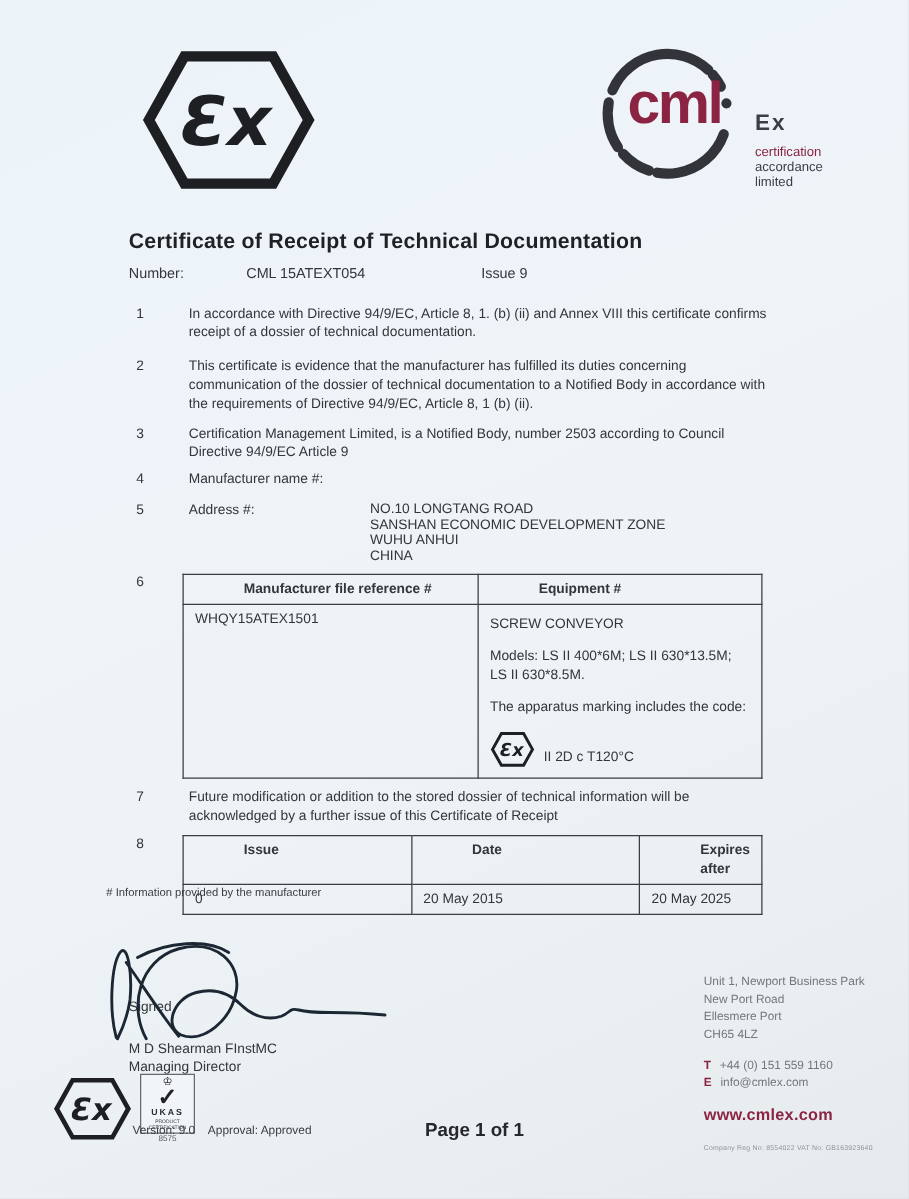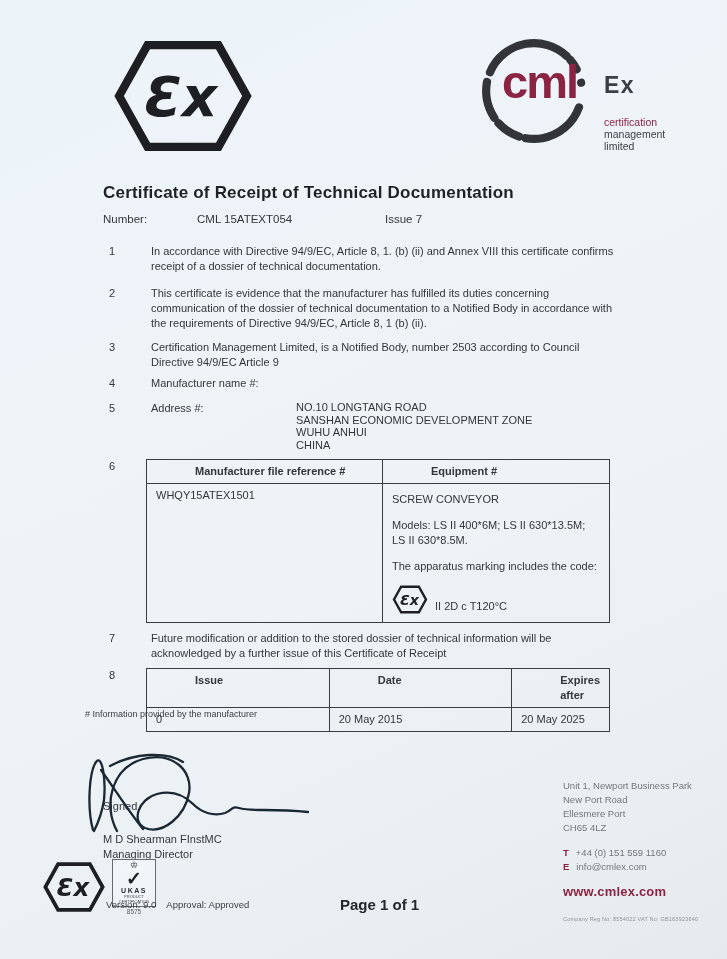--- a/index.html
+++ b/index.html
@@ -9,21 +9,21 @@
     color:#33363b;font-family:"Liberation Sans",sans-serif;
   }
   
   .atex-logo-top{position:absolute;left:112px;top:38px;width:142px;height:116px;}
   .hex-stroke{fill:none;stroke:#1d1f22;}
   .hex-text{font-family:"DejaVu Sans",sans-serif;font-weight:bold;font-style:italic;fill:#1d1f22;}
   .cml-logo{position:absolute;left:478px;top:34px;width:218px;height:118px;}
   .cml-circle{position:absolute;left:0;top:2px;width:112px;height:110px;}
   .cml-word{position:absolute;left:24px;top:24px;font-size:47px;font-weight:bold;
     color:#8b2443;letter-spacing:-2px;line-height:1;}
-  .cml-ex{position:absolute;left:126px;top:38px;font-size:23px;font-weight:600;
+  .cml-ex{position:absolute;left:126px;top:54px;font-size:18px;font-weight:600;
     color:#3c3e45;letter-spacing:1.5px;}
   .cml-sub{position:absolute;left:126px;top:82px;font-size:10.5px;line-height:12px;color:#3c3e45;}
   .cml-sub .s1{color:#8b2443;}
   
   .doc-title{position:absolute;left:103px;top:183px;font-size:17px;font-weight:bold;
     color:#1f2125;letter-spacing:.2px;}
   .number-row{position:absolute;left:103px;top:213px;width:520px;display:flex;font-size:11.5px;}
   .number-row .lbl{width:94px;}
   .number-row .val{width:188px;}
   
@@ -84,30 +84,30 @@
   </svg>
 
   <div class="cml-logo">
     <svg class="cml-circle" viewBox="0 0 108 108">
       <circle cx="54" cy="54" r="47" fill="none" stroke="#33343a" stroke-width="8" pathLength="360" stroke-dasharray="0 30 80 8 30 8 45 12 110 6 14 17" stroke-linecap="round" transform="rotate(-10 54 54)"></circle>
     </svg>
     <div class="cml-word">cml</div>
     <div class="cml-ex">Ex</div>
     <div class="cml-sub">
       <div class="s1">certification</div>
-      <div>management</div>
+      <div>accordance</div>
       <div>limited</div>
     </div>
   </div>
 
   <div class="doc-title">Certificate of Receipt of Technical Documentation</div>
   <div class="number-row">
     <span class="lbl">Number:</span>
     <span class="val">CML 15ATEXT054</span>
-    <span>Issue 7</span>
+    <span>Issue 9</span>
   </div>
 
   <div class="clauses">
 
     <div class="clause mb12">
       <span class="clause-num">1</span>
       <span class="clause-text">In accordance with Directive 94/9/EC, Article 8, 1. (b) (ii) and Annex VIII this certificate confirms receipt of a dossier of technical documentation.</span>
     </div>
 
     <div class="clause mb9">

